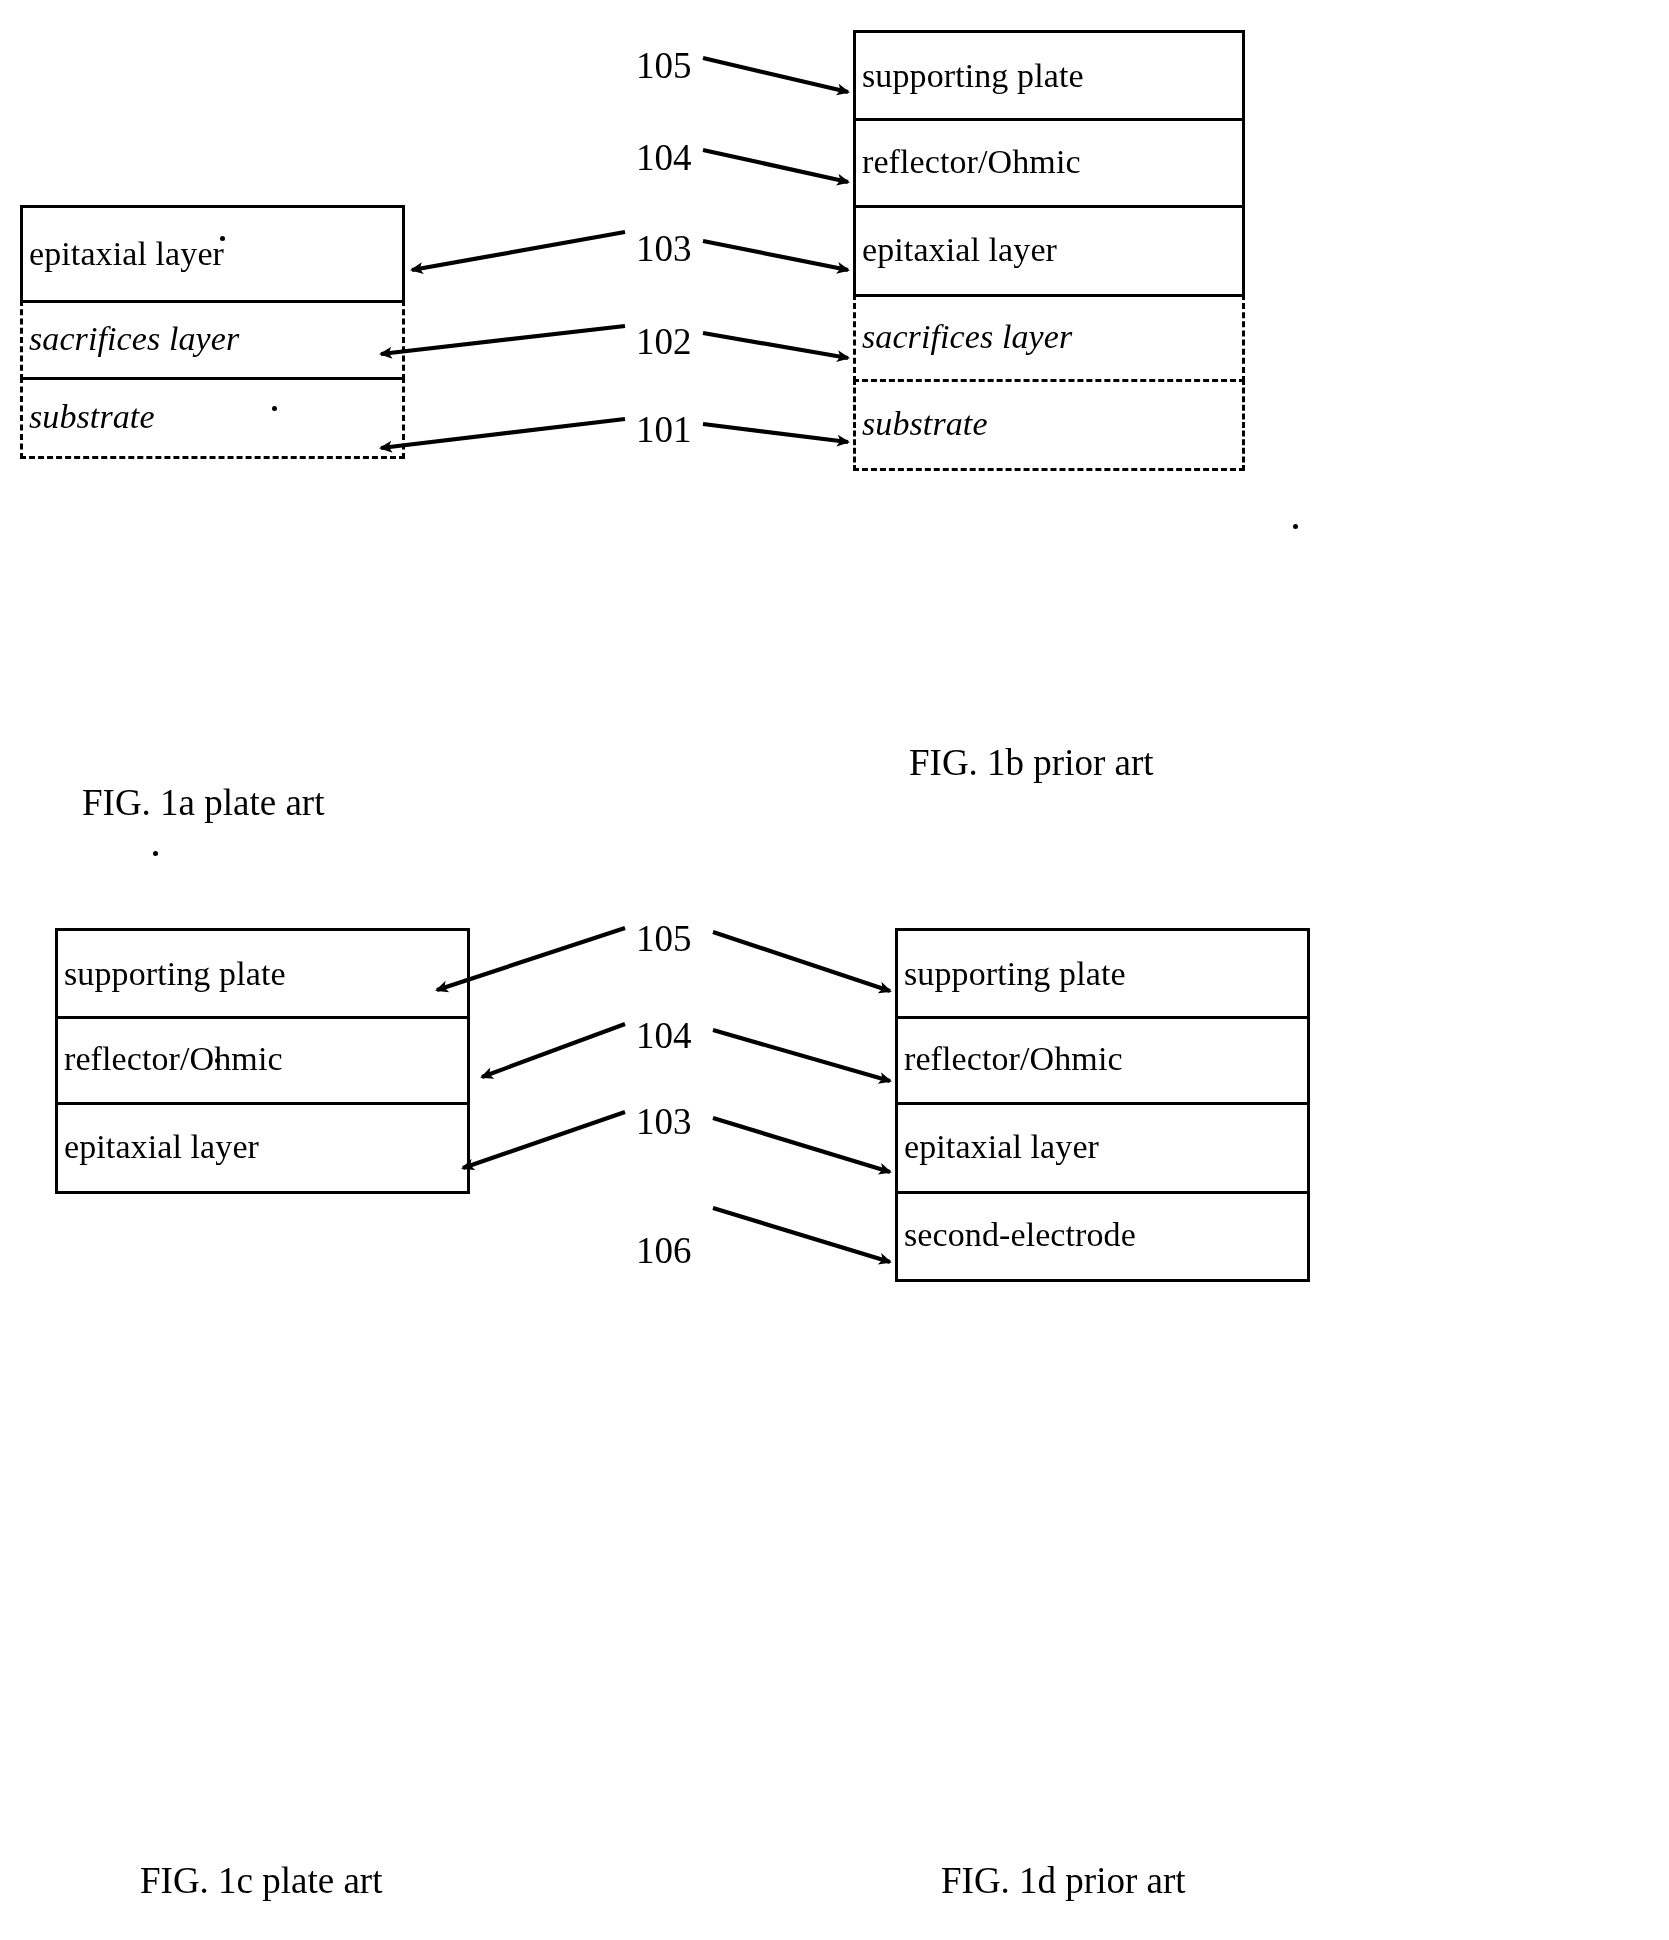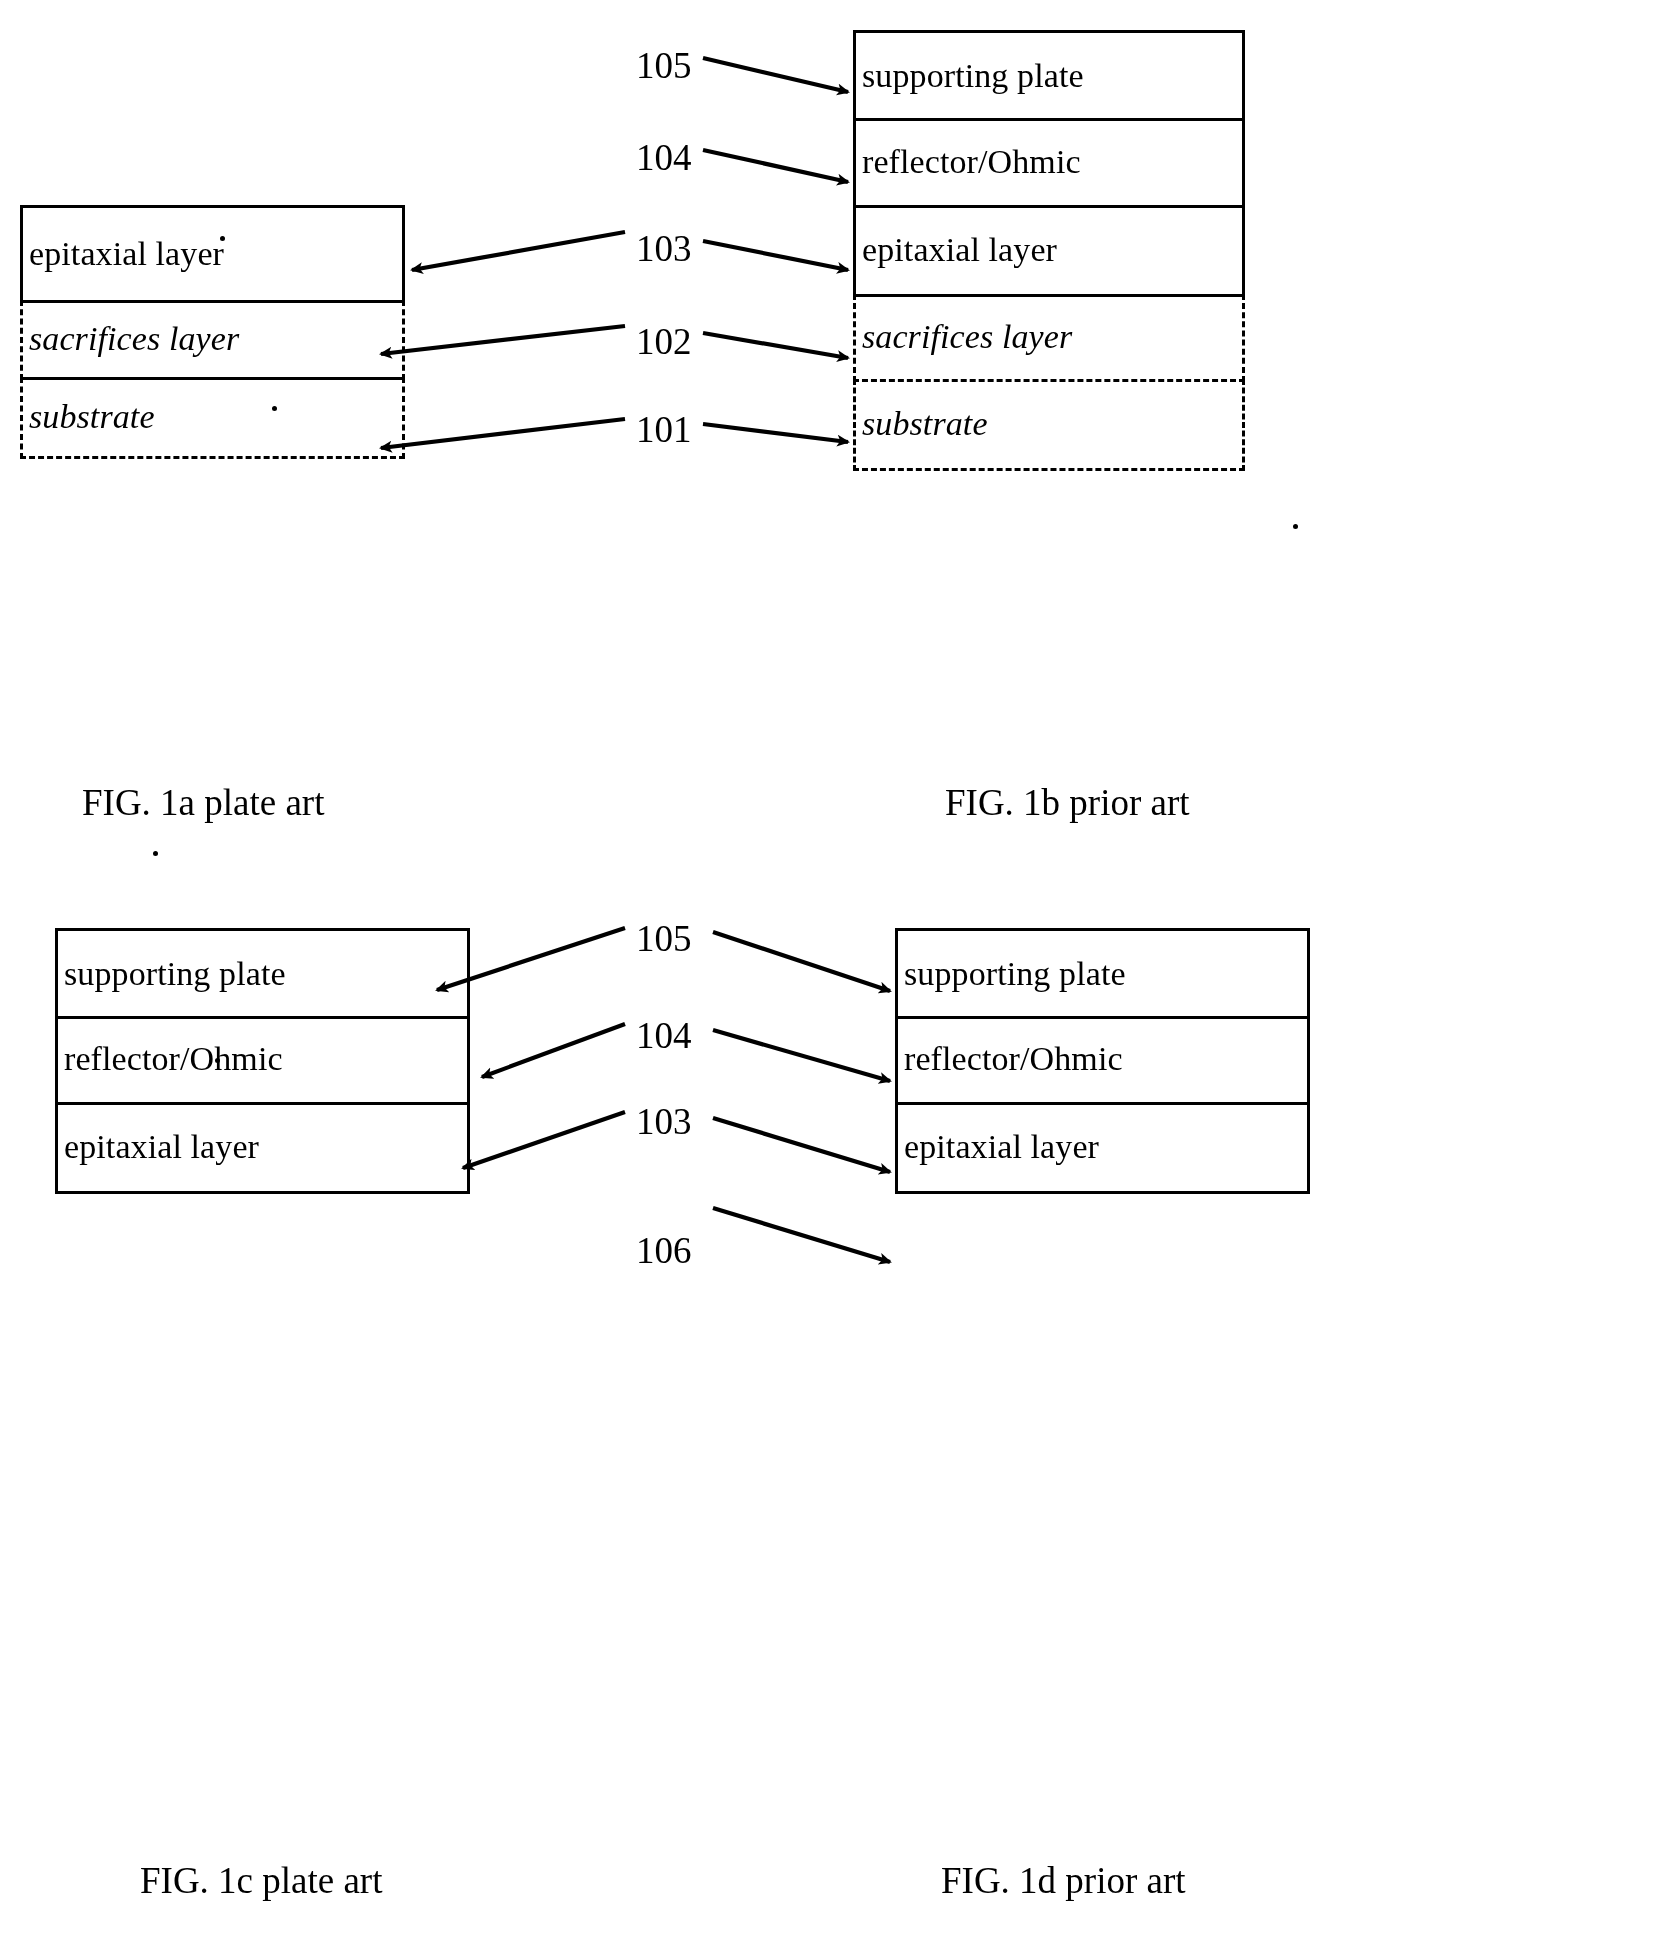--- a/index.html
+++ b/index.html
@@ -137,20 +137,23 @@
     </div>
 
     <div class="layer b-solid-sides b-bot-solid" style="height:89px; margin-top:-3px;">
       <span class="layer-label">reflector/Ohmic</span>
     </div>
 
     <div class="layer b-solid-sides b-bot-solid" style="height:92px; margin-top:-3px;">
       <span class="layer-label">epitaxial layer</span>
     </div>
 
+    <div class="layer b-solid-sides b-bot-solid" style="height:91px; margin-top:-3px;">
+      <span class="layer-label">second-electrode</span>
+    </div>
   </div>
 
   <div class="refnum" style="left:636px; top:47px;">
     <span>105</span>
   </div>
 
   <div class="refnum" style="left:636px; top:139px;">
     <span>104</span>
   </div>
 
@@ -223,21 +226,21 @@
       <line x1="713" y1="1118" x2="890" y2="1172" marker-end="url(#ar-right)"></line>
 
       <line x1="713" y1="1208" x2="890" y2="1262" marker-end="url(#ar-right)"></line>
     </g>
   </svg>
 
   <div class="caption" style="left:82px; top:784px;">
     <span>FIG. 1a plate art</span>
   </div>
 
-  <div class="caption" style="left:909px; top:784px;margin-left:36px;">
+  <div class="caption" style="left:909px; top:744px;">
     <span>FIG. 1b prior art</span>
   </div>
 
   <div class="caption" style="left:140px; top:1862px;">
     <span>FIG. 1c plate art</span>
   </div>
 
   <div class="caption" style="left:941px; top:1862px;">
     <span>FIG. 1d prior art</span>
   </div>

